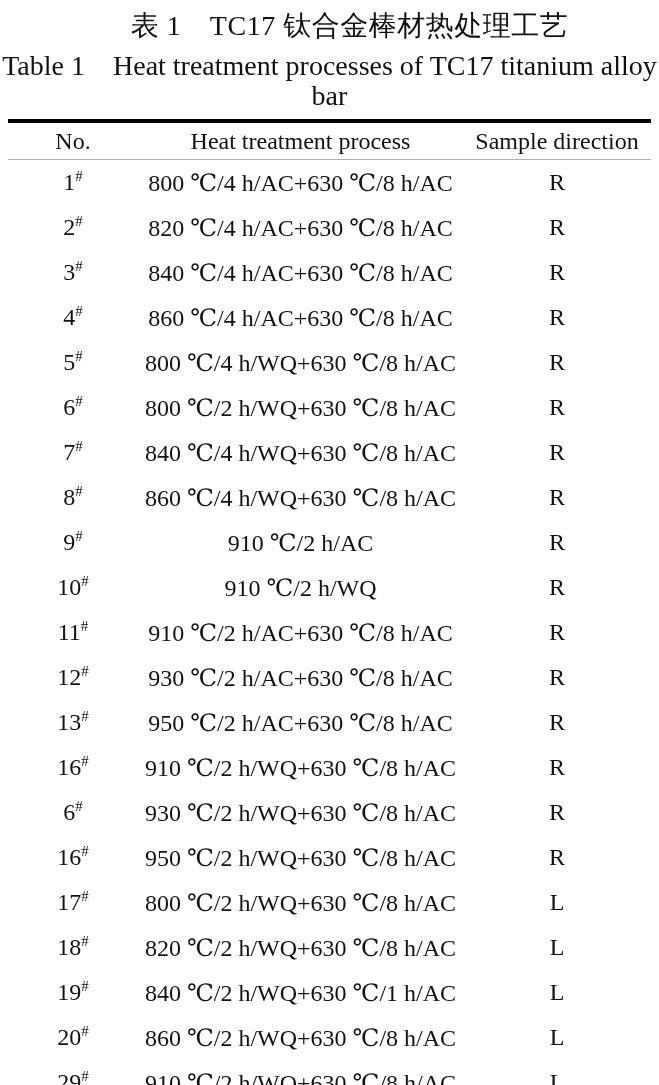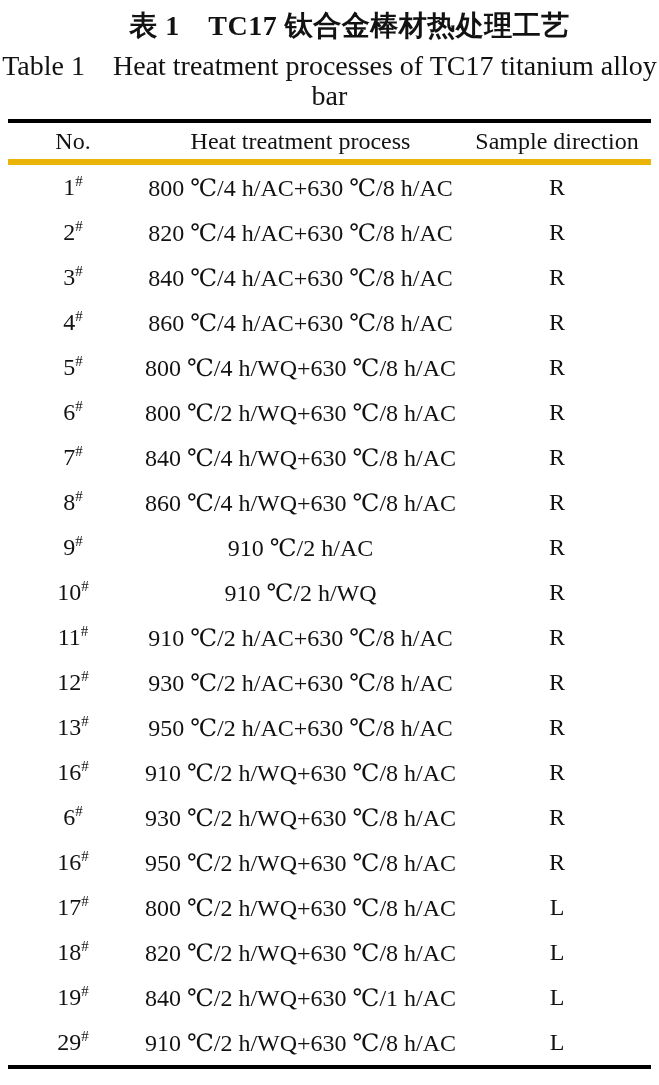--- a/index.html
+++ b/index.html
@@ -16,21 +16,21 @@
   }
   .page {
     position: relative;
     width: 659px;
     height: 1085px;
     background: #ffffff;
   }
   .caption-zh {
     margin: 8px 0 0 0;
     text-align: center;
-    font-weight: bold;
+    font-weight: normal;
     font-size: 28px;
     line-height: 36px;
     letter-spacing: 0.5px;
     padding-left: 40px;
   }
   .caption-en {
     margin: 7px 0 8px 0;
     text-align: center;
     font-size: 28px;
     line-height: 30px;
@@ -43,21 +43,21 @@
     border-top: 4px solid #000000;
     border-bottom: 4px solid #000000;
   }
   table.booktab th {
     font-weight: normal;
     font-size: 24px;
     height: 36px;
     padding: 0;
     text-align: center;
     vertical-align: middle;
-    border-bottom: 6px solid #eab308;
+    border-bottom: 1px solid #eab308;
     white-space: nowrap;
   }
   table.booktab td {
     font-size: 24px;
     height: 45px;
     padding: 0;
     text-align: center;
     vertical-align: middle;
     white-space: nowrap;
   }
@@ -175,19 +175,24 @@
           <td class="col-no"><span>18</span><sup>#</sup></td>
           <td class="col-proc">820 ℃/2 h/WQ+630 ℃/8 h/AC</td>
           <td class="col-dir">L</td>
         </tr>
         <tr>
           <td class="col-no"><span>19</span><sup>#</sup></td>
           <td class="col-proc">840 ℃/2 h/WQ+630 ℃/1 h/AC</td>
           <td class="col-dir">L</td>
         </tr>
         <tr>
+          <td class="col-no"><span>20</span><sup>#</sup></td>
+          <td class="col-proc">860 ℃/2 h/WQ+630 ℃/8 h/AC</td>
+          <td class="col-dir">L</td>
+        </tr>
+        <tr>
           <td class="col-no"><span>29</span><sup>#</sup></td>
           <td class="col-proc">910 ℃/2 h/WQ+630 ℃/8 h/AC</td>
           <td class="col-dir">L</td>
         </tr>
       </tbody>
   </table>
 </div>
 
 </body></html>

